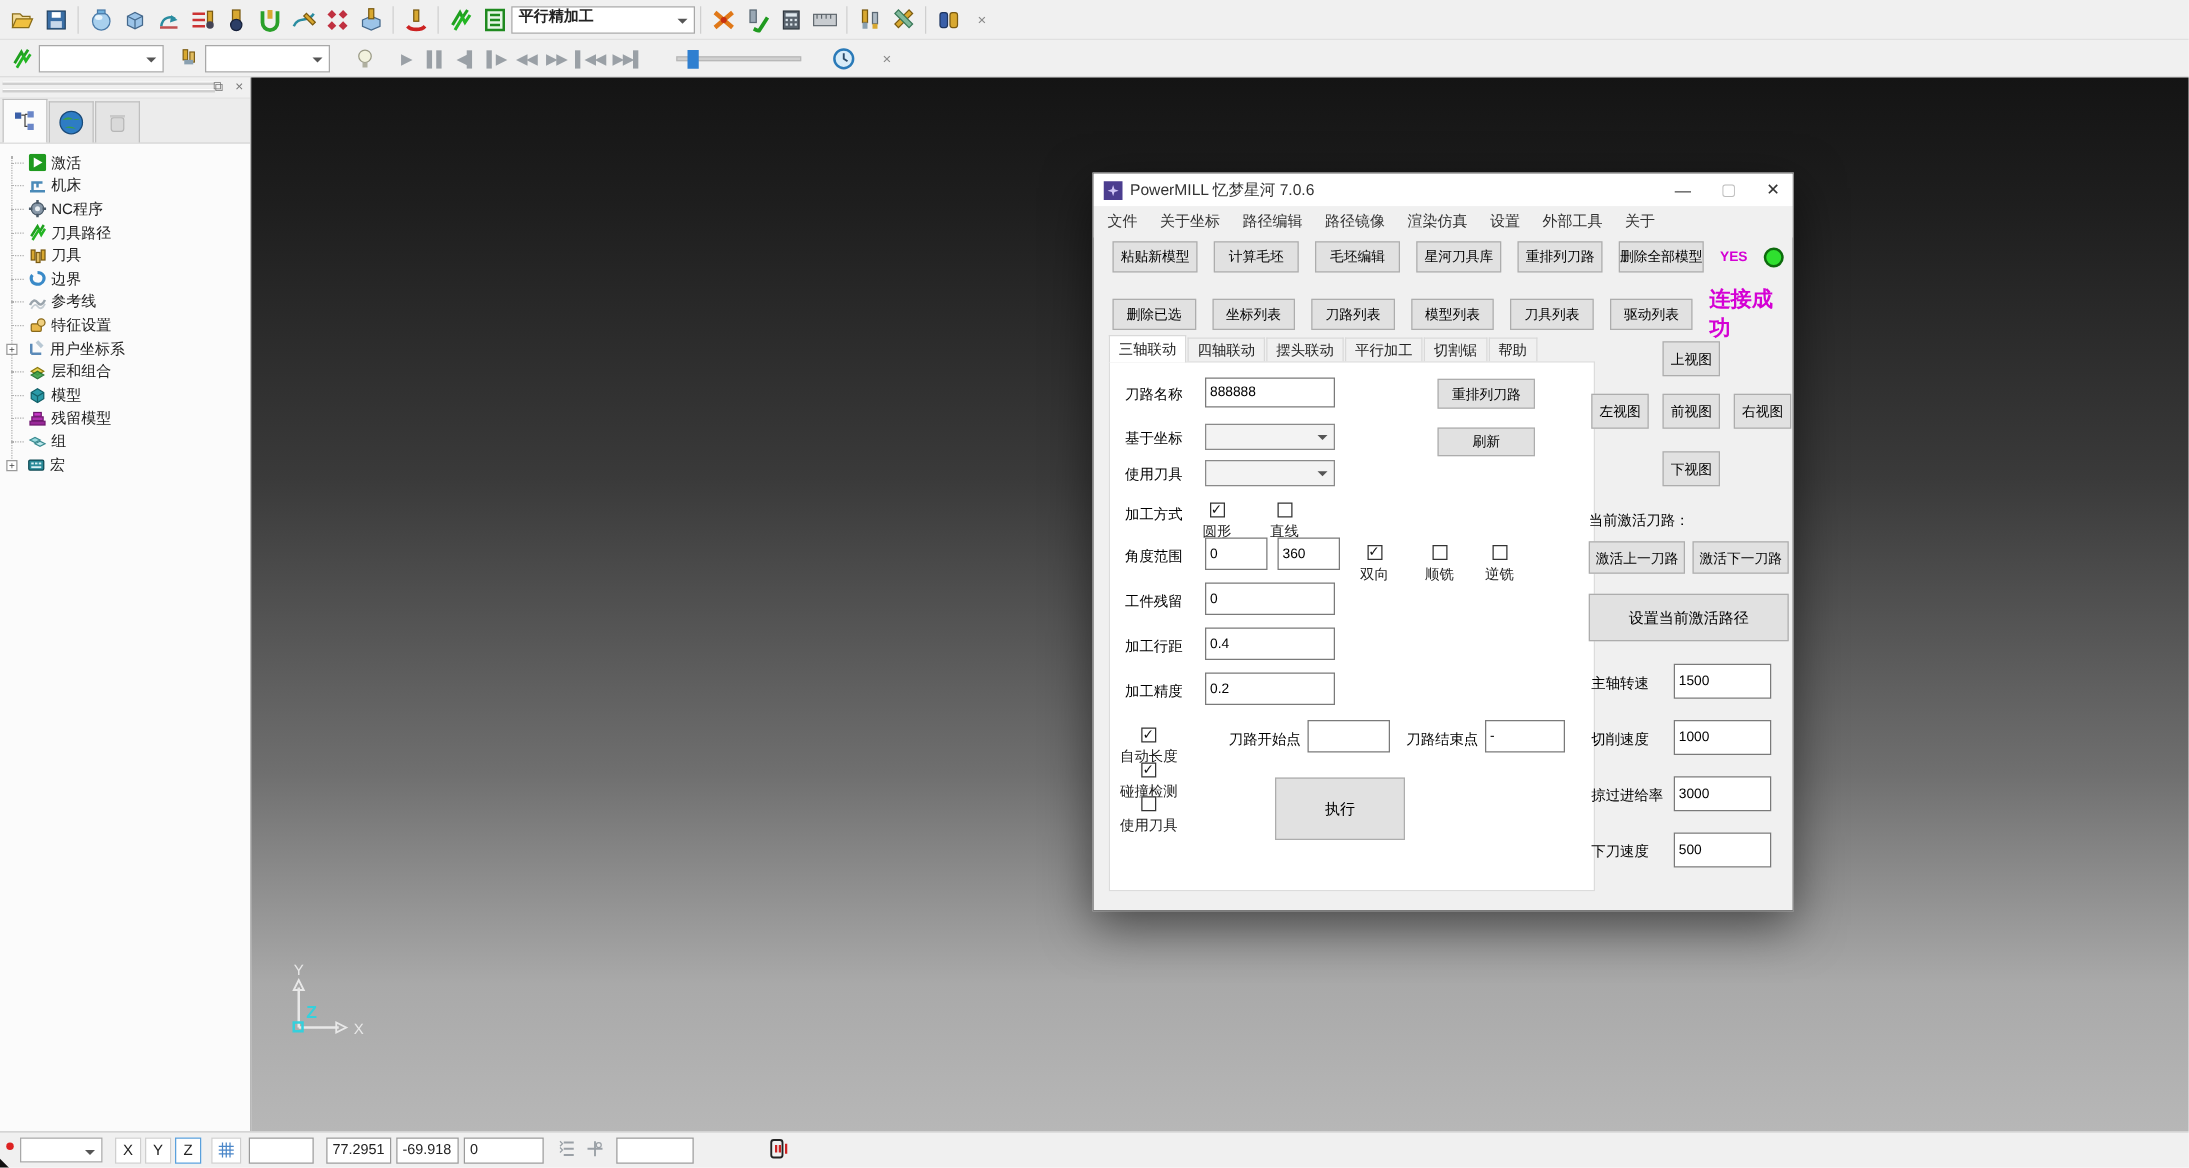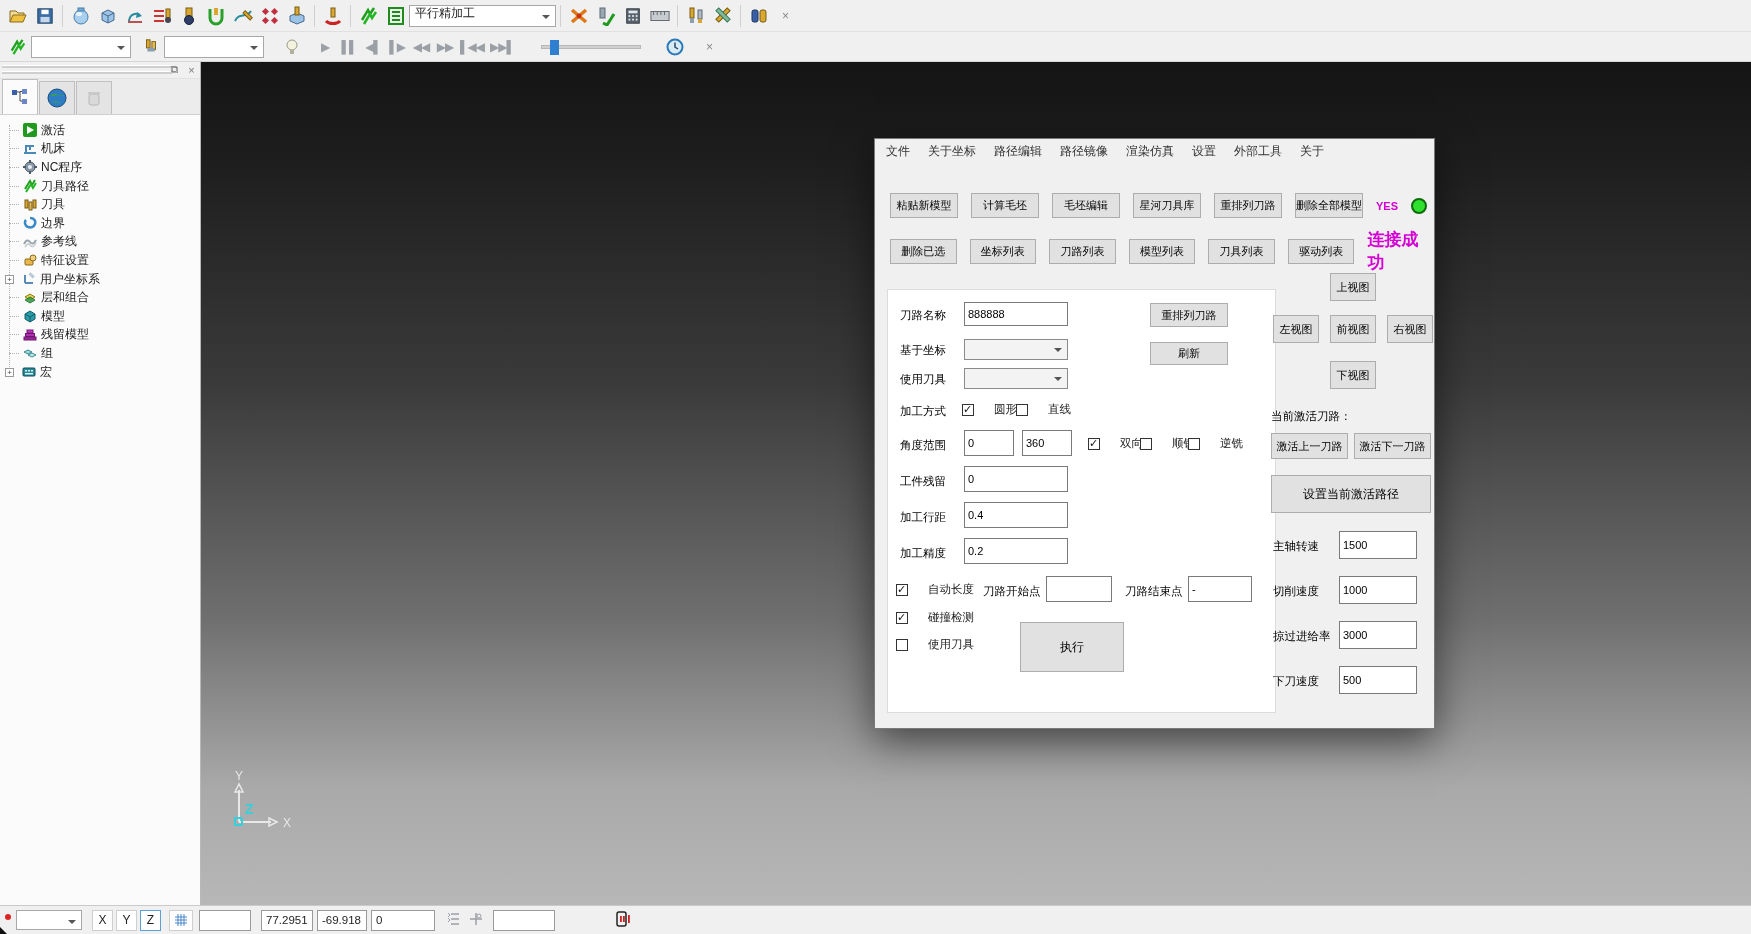--- a/index.html
+++ b/index.html
@@ -6,21 +6,21 @@
   html,body { width:1751px; height:934px; overflow:hidden;
     font-family:"Liberation Sans","DejaVu Sans",sans-serif; font-size:12px; color:#222; }
   #app { position:relative; width:1751px; height:934px; background:#f0f0f0; }
 
   
   .tb { display:flex; align-items:center; background:#f0f0f0; }
   #tb1 { position:absolute; left:0; top:0; width:1751px; height:32px; border-bottom:1px solid #e0e0e0; padding-left:4px; }
   #tb2 { position:absolute; left:0; top:32px; width:1751px; height:30px; border-bottom:1px solid #d6d6d6; padding-left:4px; }
   .tbtn { width:27px; height:26px; display:flex; align-items:center; justify-content:center; border:1px solid transparent; }
   .sep { width:1px; height:22px; background:#cfcfcf; margin:0 4px; }
-  .combo { position:relative; height:22px; background:#fff; border:1px solid #a8a8a8; display:flex; align-items:center; padding:0 18px 4px 5px; font-size:12px; }
+  .combo { position:relative; height:22px; background:#fff; border:1px solid #a8a8a8; display:flex; align-items:center; padding:0 18px 4px 5px; font-size:12px;font-weight:bold; }
   .combo::after { content:""; position:absolute; right:5px; top:9px; border:4px solid transparent; border-top-color:#555; }
   .transport { font-size:12px; color:#9aa0a6; letter-spacing:-1px; width:24px; text-align:center; }
   .slider { position:relative; width:100px; height:4px; background:#d0d0d0; border:1px solid #b8b8b8; margin:0 8px; }
   .slider .handle { position:absolute; left:8px; top:-6px; width:9px; height:15px; background:#2f7fd0; }
 
   
   #workspace { position:absolute; left:0; top:62px; right:0; bottom:29px; display:flex; }
   #explorer { width:201px; background:#f0f0f0; border-right:1px solid #b8b8b8; display:flex; flex-direction:column; }
   .griprow { height:17px; position:relative; border-bottom:1px solid #e2e2e2; }
   .gripline { position:absolute; left:2px; right:28px; height:3px; border-top:1px solid #fff; background:#cfcfcf; }
@@ -70,21 +70,21 @@
   .dtab { height:20px; padding:0 7px; display:flex; align-items:center; font-size:11.5px; background:#f0f0f0;
     border:1px solid #d9d9d9; border-bottom:none; margin-right:1px; color:#222; }
   .dtab.active { height:22px; background:#fff; position:relative; z-index:2; }
   .tabpanel { position:absolute; left:12px; top:150px; width:389px; height:424px; background:#fff; border:1px solid #dcdcdc; }
   .flabel { position:absolute; font-size:11.5px; color:#000; white-space:nowrap; }
   .finput { position:absolute; border:1px solid #7a7a7a; background:#fff; font-size:11px; padding:0 3px;
     font-family:"Liberation Sans","DejaVu Sans",sans-serif; }
   .fcombo { position:absolute; height:21px; background:#f3f3f3; border:1px solid #8a8a8a; }
   .fcombo::after { content:""; position:absolute; right:5px; top:8px; border:4px solid transparent; border-top-color:#555; }
   .fbtn { position:absolute; }
-  .cb { position:absolute; display:flex; align-items:center; gap:20px; font-size:11.5px; }
+  .cb { position:absolute; display:flex; align-items:center; gap:4px; font-size:11.5px;flex-direction:column; }
   .cbbox { width:12px; height:12px; border:1px solid #333; background:#fff; position:relative; }
   .cbbox.checked::after { content:"✓"; position:absolute; left:0px; top:-2px; font-size:11px; font-weight:bold; color:#111; }
   .rlabel { position:absolute; font-size:11.5px; color:#000; white-space:nowrap; }
 </style>
 </head>
 <body>
 
 <div id="app">
 
   <div id="tb1" class="tb">
@@ -535,20 +535,33 @@
     <div class="sbfield" style="width:62px;margin-left:10px;"></div>
     <span style="margin-left:60px;"><svg width="16" height="18" viewBox="0 0 16 18">
           <rect x="2" y="2" width="9" height="14" rx="2" fill="none" stroke="#222" stroke-width="1.5"></rect>
           <rect x="5" y="6" width="1.8" height="6" fill="#cc2222"></rect>
           <rect x="8" y="6" width="1.8" height="6" fill="#cc2222"></rect>
           <rect x="13" y="5" width="1.8" height="8" fill="#cc2222"></rect>
         </svg></span>
   </div>
 
   <div id="dialog">
+    <div class="dtitle">
+      <span class="appicon">
+          <svg width="9" height="9" viewBox="0 0 10 10">
+            <path d="M5 0 L6.2 3.8 L10 5 L6.2 6.2 L5 10 L3.8 6.2 L0 5 L3.8 3.8 Z" fill="#cfc4f4"></path>
+          </svg>
+        </span>
+      <span class="ttext">PowerMILL 忆梦星河  7.0.6</span>
+      <div class="winbtns">
+        <span class="min">—</span>
+        <span class="max">▢</span>
+        <span class="cls">✕</span>
+      </div>
+    </div>
     <div class="dmenu">
       <span>文件</span>
       <span>关于坐标</span>
       <span>路径编辑</span>
       <span>路径镜像</span>
       <span>渲染仿真</span>
       <span>设置</span>
       <span>外部工具</span>
       <span>关于</span>
     </div>
@@ -591,20 +604,40 @@
         </div>
       <div class="btn b1">
           <span>刀具列表</span>
         </div>
       <div class="btn b1">
           <span>驱动列表</span>
         </div>
       <span class="magenta" style="font-size:17px;">连接成功</span>
     </div>
 
+    <div class="dtabs">
+      <div class="dtab active">
+          <span>三轴联动</span>
+        </div>
+      <div class="dtab">
+          <span>四轴联动</span>
+        </div>
+      <div class="dtab">
+          <span>摆头联动</span>
+        </div>
+      <div class="dtab">
+          <span>平行加工</span>
+        </div>
+      <div class="dtab">
+          <span>切割锯</span>
+        </div>
+      <div class="dtab">
+          <span>帮助</span>
+        </div>
+    </div>
 
     <div class="tabpanel">
       <span class="flabel" style="left:12px;top:18px;">刀路名称</span>
       <input class="finput" style="left: 76px; top: 12px; width: 104px; height: 24px;" value="888888">
       <div class="btn fbtn" style="left:262px;top:13px;width:78px;height:24px;">
           <span>重排列刀路</span>
         </div>
 
       <span class="flabel" style="left:12px;top:53px;">基于坐标</span>
       <div class="fcombo" style="left:76px;top:49px;width:104px;"></div>

